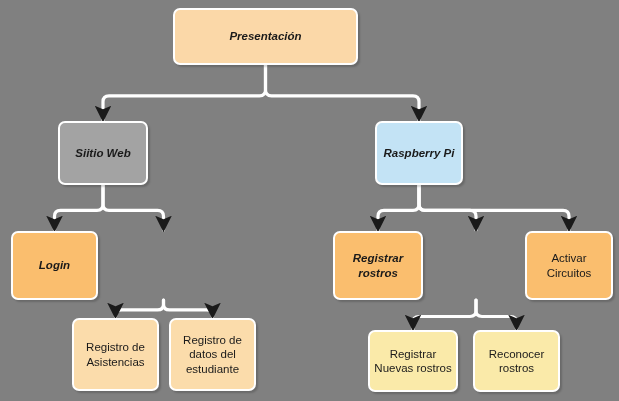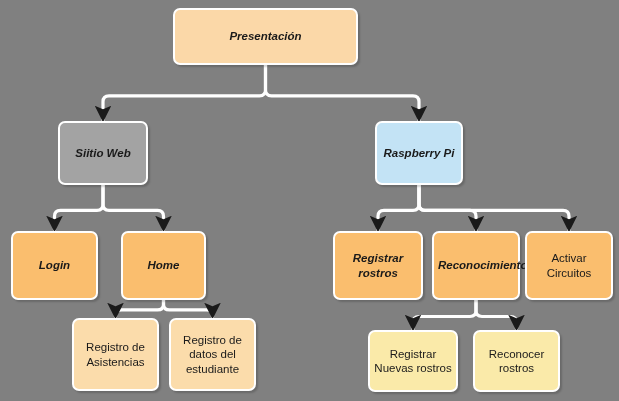--- a/index.html
+++ b/index.html
@@ -87,38 +87,32 @@
   </div>
   <div class="node fill-blue" style="left: 58px; top: 121px; width: 90px; height: 64px; background: #a3a3a3;">
     <span class="label italic">Siitio Web</span>
   </div>
   <div class="node fill-blue" style="left: 375px; top: 121px; width: 88px; height: 64px; background: rgb(195, 227, 245);">
     <span class="label italic">Raspberry Pi</span>
   </div>
   <div class="node fill-orange" style="left: 11px; top: 231px; width: 87px; height: 69px; background: rgb(250, 190, 110);">
     <span class="label italic">Login</span>
   </div>
-  <div class="node fill-orange" style="left: 121px; top: 231px; width: 85px; height: 69px; background: rgb(250, 190, 110);">
-    <span class="label italic">Home</span>
-  </div>
   <div class="node fill-cream" style="left: 72px; top: 318px; width: 87px; height: 73px; background: rgb(251, 220, 171);">
     <span class="label upright">Registro de
 Asistencias</span>
   </div>
   <div class="node fill-cream" style="left: 169px; top: 318px; width: 87px; height: 73px; background: rgb(251, 220, 171);">
     <span class="label upright">Registro de
 datos del
 estudiante</span>
   </div>
   <div class="node fill-orange" style="left: 333px; top: 231px; width: 90px; height: 69px; background: rgb(250, 190, 110);">
     <span class="label italic">Registrar
 rostros</span>
-  </div>
-  <div class="node fill-orange" style="left: 432px; top: 231px; width: 88px; height: 69px; background: rgb(250, 190, 110);">
-    <span class="label italic">Reconocimiento</span>
   </div>
   <div class="node fill-orange" style="left: 525px; top: 231px; width: 88px; height: 69px; background: rgb(250, 190, 110); align-items: center;">
     <span class="label upright">Activar
 Circuitos</span>
   </div>
   <div class="node fill-yellow" style="left: 368px; top: 330px; width: 90px; height: 62px; background: rgb(250, 234, 169);">
     <span class="label upright">Registrar
 Nuevas rostros</span>
   </div>
   <div class="node fill-yellow" style="left: 473px; top: 330px; width: 87px; height: 62px; background: rgb(250, 234, 169);">

